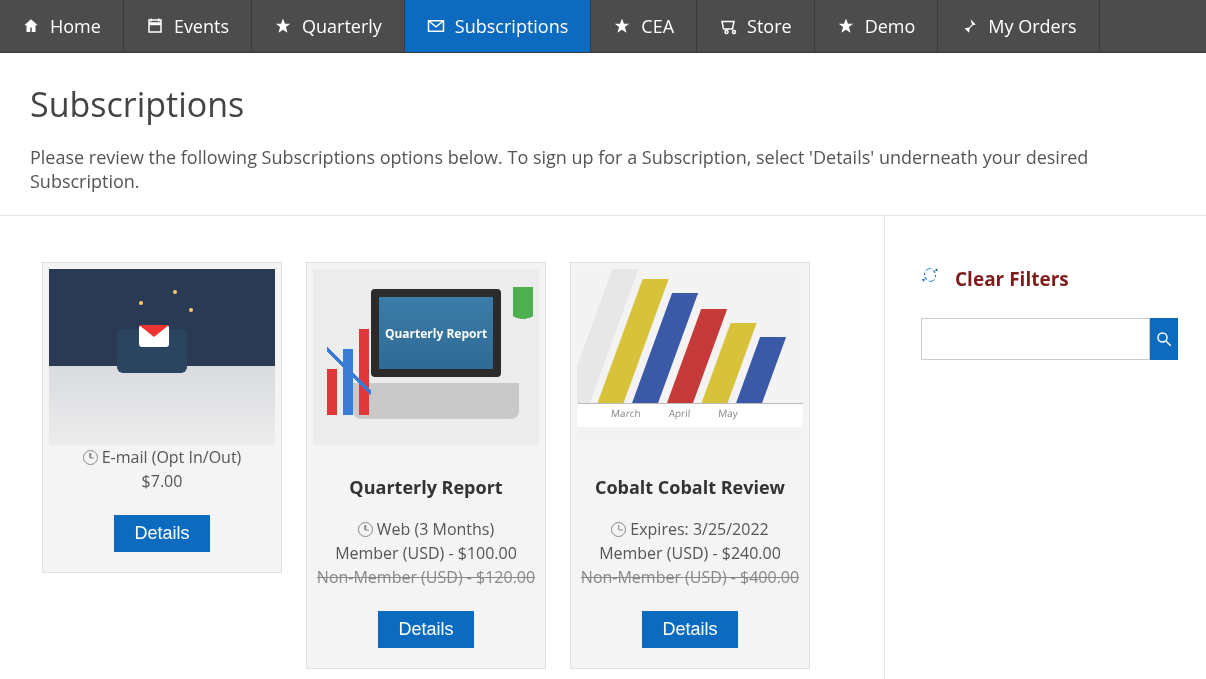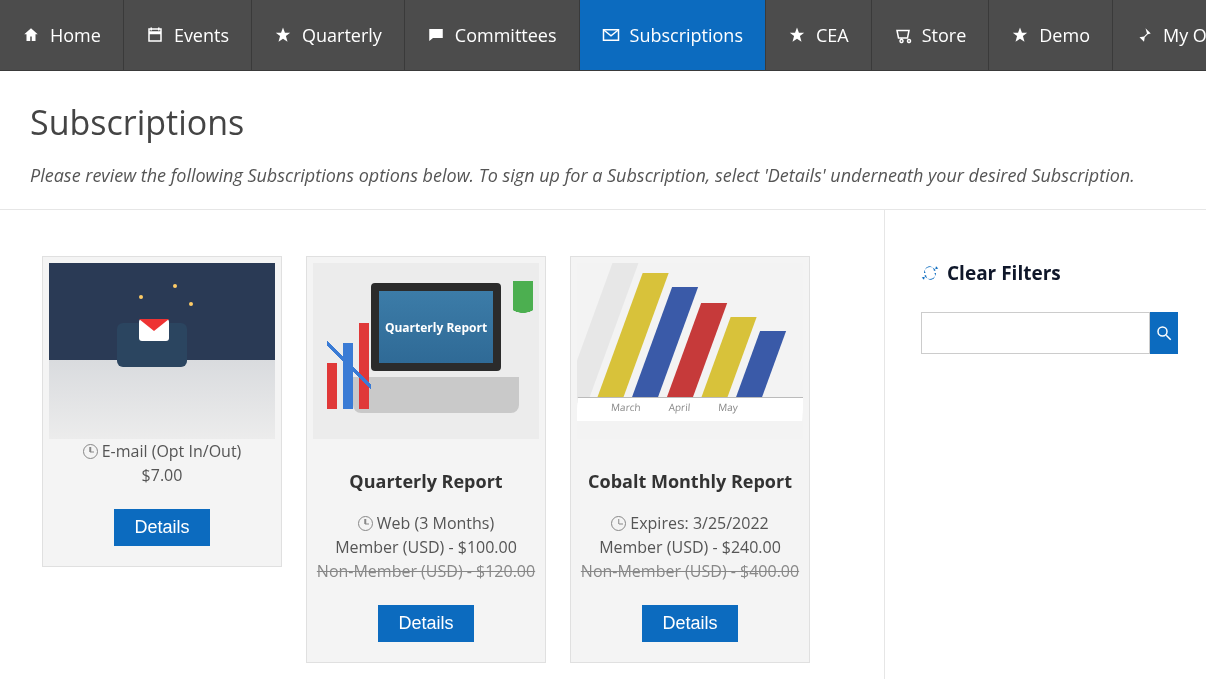--- a/index.html
+++ b/index.html
@@ -7,21 +7,21 @@
     font-family: "Segoe UI", "Open Sans", Arial, sans-serif;
     font-size: 16px;
     color: #333;
     background: #fff;
   }
 
   
   .nav {
     background: #4c4c4c;
     display: flex;
-    height: 71px;
+    height: 53px;
     border-bottom: 1px solid #3a3a3a;
   }
   .nav-item {
     display: flex;
     align-items: center;
     gap: 10px;
     padding: 0 22px;
     color: #fff;
     font-size: 18px;
     border-right: 1px solid #3a3a3a;
@@ -38,21 +38,20 @@
   }
   .page-title {
     font-size: 34px;
     font-weight: 400;
     color: #444;
     margin-bottom: 18px;
   }
   .page-subtitle {
     font-size: 18px;
     color: #555;
-    font-style: italic;
   }
 
   
   .main {
     display: flex;
   }
   .cards-area {
     flex: 1;
     padding: 46px 0 0 42px;
     display: flex;
@@ -114,27 +113,27 @@
     background:#0c6bbf;
     color:#fff;
     font-size:18px;
     padding:8px 20px;
     border:none;
     cursor:pointer;
   }
 
   
   .clear-filters {
-    color:#0f172a;
+    color:#7f1d1d;
     font-weight:700;
     font-size:19px;
     cursor:pointer;
     display:flex;
-    align-items:center;
-    gap:8px;
+    align-items:flex-start;
+    gap:16px;
     margin-bottom:26px;
   }
   .refresh-icon {
     width:18px; height:18px; fill:#0c6bbf;
   }
   .search-label {
     font-size:19px;
     font-weight:700;
     color:#222;
     margin-bottom:12px;
@@ -213,28 +212,20 @@
     <span>Events</span>
   </div>
   <div class="nav-item">
     <span class="icon">
       <svg viewBox="0 0 24 24">
           <path d="M12 2l2.6 7h7l-5.7 4.3L18 21l-6-4-6 4 2.1-7.7L2.4 9h7z"></path>
         </svg>
     </span>
     <span>Quarterly</span>
   </div>
-  <div class="nav-item">
-    <span class="icon">
-      <svg viewBox="0 0 24 24">
-          <path d="M3 4h18v12H8l-5 4z"></path>
-        </svg>
-    </span>
-    <span>Committees</span>
-  </div>
   <div class="nav-item active">
     <span class="icon">
       <svg viewBox="0 0 24 24">
           <path d="M2 5h20v14H2z" fill="none" stroke="#fff" stroke-width="2"></path>
           <path d="M2 5l10 8 10-8" fill="none" stroke="#fff" stroke-width="2"></path>
         </svg>
     </span>
     <span>Subscriptions</span>
   </div>
   <div class="nav-item">
@@ -321,21 +312,21 @@
           <div class="stripe s3"></div>
         <div class="stripe s4"></div>
           <div class="stripe s5"></div>
           <div class="stripe s6"></div>
         <div class="axis">
           <span>March</span>
           <span>April</span>
           <span>May</span>
         </div>
       </div>
-      <div class="card-title">Cobalt Monthly Report</div>
+      <div class="card-title">Cobalt Cobalt Review</div>
       <div class="card-line">
         <span class="clock-icon"></span><span>Expires: 3/25/2022</span>
       </div>
       <div class="card-line">Member (USD) - $240.00</div>
       <div class="card-line strike">Non-Member (USD) - $400.00</div>
       <button class="btn">Details</button>
     </div>
 
   </div>
 

